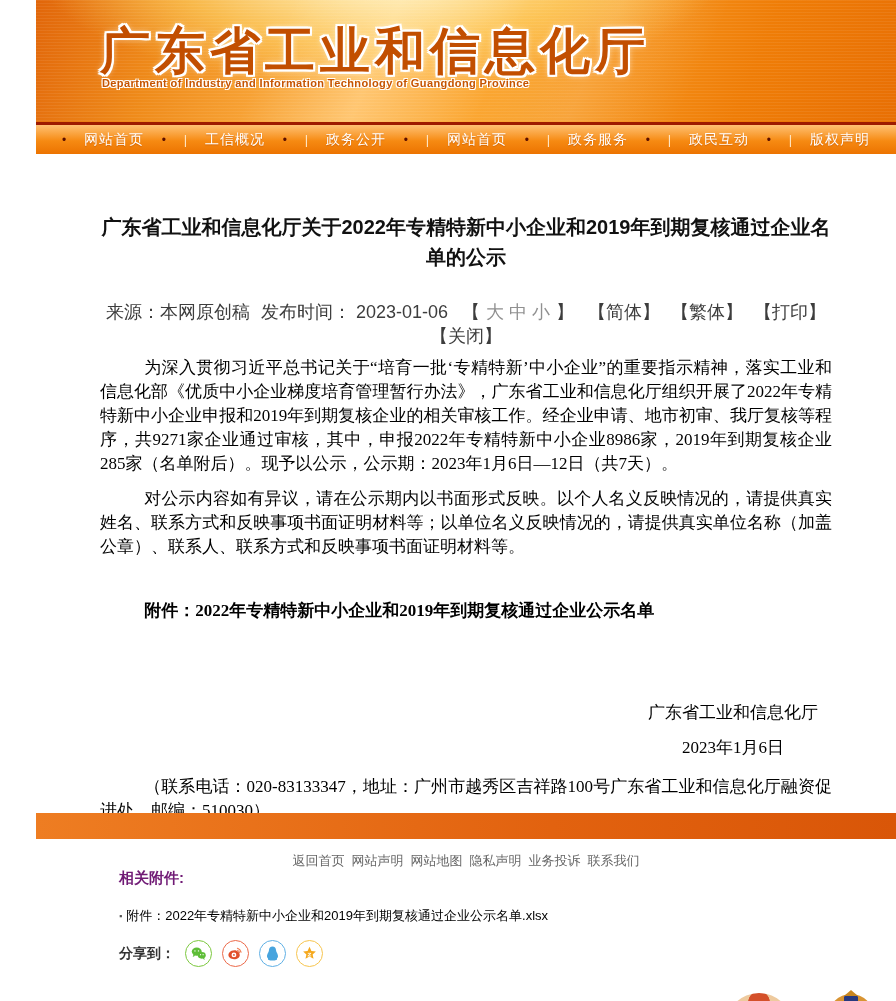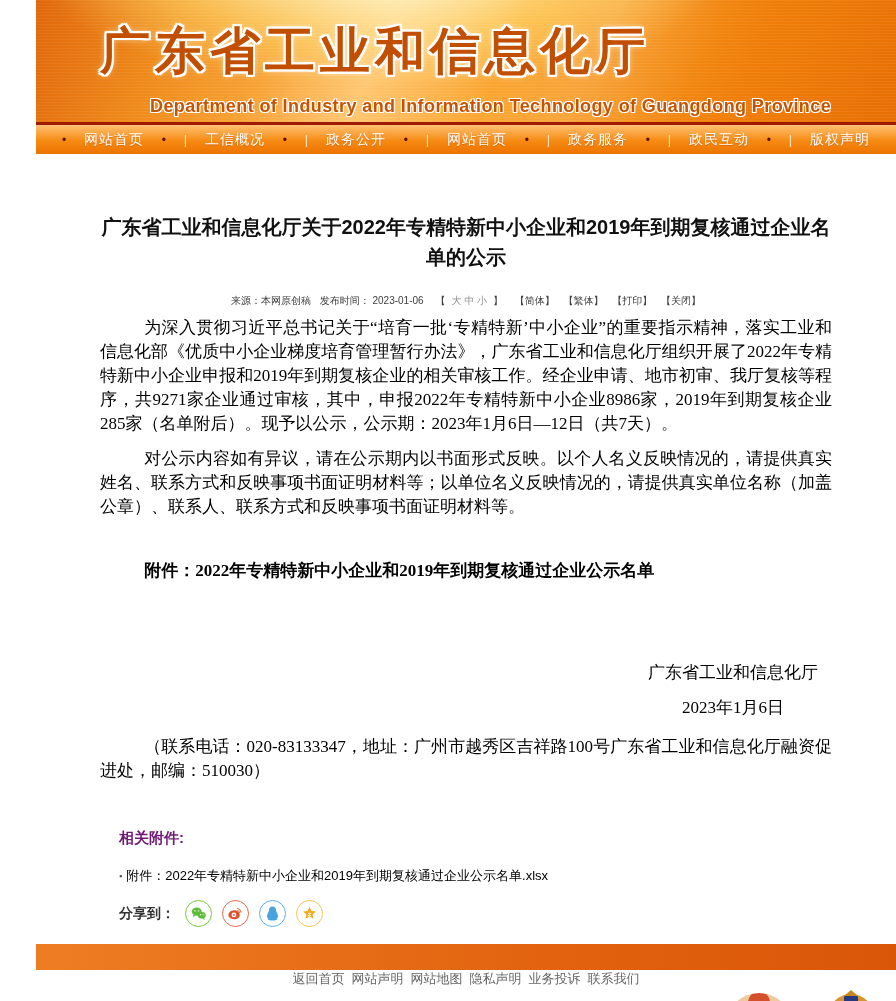--- a/index.html
+++ b/index.html
@@ -24,46 +24,45 @@
     background:linear-gradient(115deg, transparent 28%, rgba(255,255,255,.20) 40%, transparent 54%, rgba(255,255,255,.12) 64%, transparent 76%);
     pointer-events:none;
   }
   .banner-title{
     position:absolute; left:64px; top:18px; z-index:2;
     font-size:50px; font-weight:bold; letter-spacing:5px; color:#c24e00;
     text-shadow:-2px -2px 0 #fff,2px -2px 0 #fff,-2px 2px 0 #fff,2px 2px 0 #fff,
                  0 -2px 0 #fff,0 2px 0 #fff,-2px 0 0 #fff,2px 0 0 #fff,0 0 7px rgba(255,255,255,.85);
   }
   .banner-subtitle{
-    position:absolute; left:66px; top:96px; z-index:2;
-    font-size:18px; font-weight:bold; color:#c65400; letter-spacing:.4px;
+    position:absolute; left:66px; top:77px; z-index:2;
+    font-size:11px; font-weight:bold; color:#c65400; letter-spacing:.4px;
     text-shadow:-1px -1px 0 #fff,1px -1px 0 #fff,-1px 1px 0 #fff,1px 1px 0 #fff;
-    margin-left:48px;
   }
 
   
   .navbar{
     height:32px; border-top:3px solid #9e1b00;
     background:linear-gradient(#ffc173,#f68a12 55%,#ec7300);
     display:flex; align-items:center; justify-content:space-between;
     padding:0 26px; color:#fff; font-size:14px;
   }
   .nav-item{ color:#fff; text-decoration:none; cursor:pointer; letter-spacing:1px;
              text-shadow:0 1px 1px rgba(150,50,0,.35); }
   .nav-dot{ color:#5c1000; font-size:12px; }
   .nav-sep{ color:#ffe6c4; font-size:13px; }
 
   
-  .content{ height:790px; padding:0 64px; background:#fff; color:#000; }
+  .content{ height:659px; padding:0 64px; background:#fff; color:#000; }
   .article-title{
     margin:58px auto 0; max-width:752px; text-align:center;
     font-size:20px; line-height:30px; font-weight:bold; color:#111;
     font-family:"Liberation Sans","DejaVu Sans",sans-serif;
   }
-  .meta{ margin-top:22px; text-align:center; font-size:10px; color:#3d3d3d; }
+  .meta{ margin-top:28px; text-align:center; font-size:18px; color:#3d3d3d; }
   .meta span{ margin:0 3px; }
   .meta .gray{ color:#909090; }
   .meta .action{ cursor:pointer; }
 
   .body-para{
     margin-top:11px; font-size:17px; line-height:24px; color:#000;
     font-family:"Liberation Serif","DejaVu Serif",serif;
     text-indent:2.6em; text-align:justify;
   }
   .first-para{ margin-top:8px; }
@@ -85,21 +84,21 @@
   .share-icon{ width:27px; height:27px; border-radius:50%; background:#fff; display:flex;
                align-items:center; justify-content:center; margin-right:10px; cursor:pointer; }
   .share-icon svg{ width:17px; height:17px; display:block; }
   .ic-wechat{ border:1.5px solid #7cc83e; }
   .ic-weibo { border:1.5px solid #ec6a4a; }
   .ic-qq    { border:1.5px solid #5fb0e5; }
   .ic-qzone { border:1.5px solid #f7c54e; }
 
   
   .footer-bar{ height:26px; background:linear-gradient(90deg,#ee7d22,#e2620f 60%,#d95608); }
-  .footer-links{ height:31px; background:#fff; display:flex; align-items:flex-start;
+  .footer-links{ height:31px; background:#fff; display:flex; align-items:flex-end;
                  justify-content:center; font-size:13px; color:#666; gap:7px; }
   .footer-links a{ color:#666; text-decoration:none; cursor:pointer; }
 
   
   .badge1{ position:absolute; left:726px; top:993px; width:66px; height:66px; border-radius:50%;
            background:radial-gradient(circle at 50% 14%, #d4502a 0 16%, #eeca9e 17% 70%, #e4b27c 100%);
            cursor:pointer; }
   .badge2{ position:absolute; left:828px; top:994px; width:46px; height:46px; border-radius:50%;
            background:radial-gradient(circle at 50% 12%, #27397f 0 15%, #d89433 16% 60%, #b97a1f 100%);
            cursor:pointer; }

